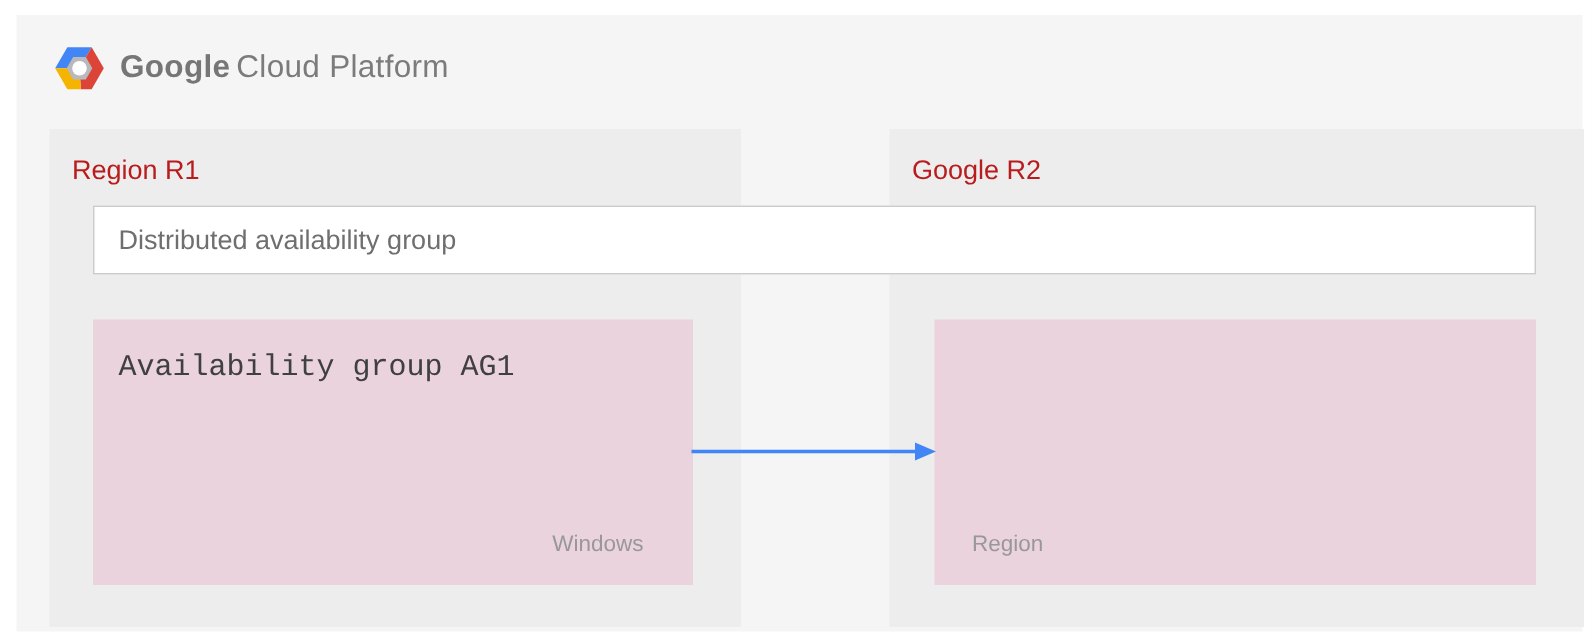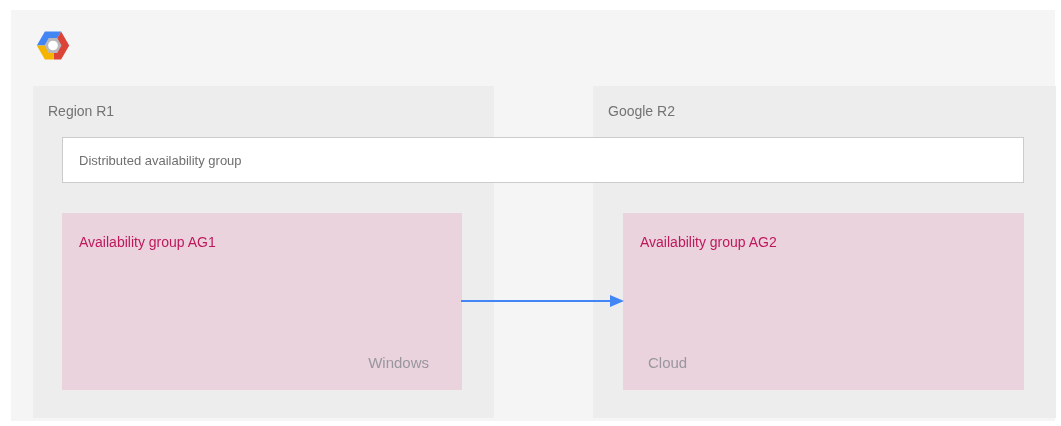--- a/index.html
+++ b/index.html
@@ -24,37 +24,37 @@
   }
   .brand .g { font-weight: 700; margin-right: 4px; }
   .brand .rest { font-weight: 400; color: #7b7b7b; }
 
   .region {
     position: absolute; top: 76px; height: 332px; background: #ededee;
   }
   .region.r1 { left: 22px; width: 461px; }
   .region.r2 { left: 582px; width: 463px; }
   .region-label {
-    position: absolute; left: 15px; top: 17px; font-size: 14px; color: #737373;
+    position: absolute; left: 15px; top: 17px; font-size: 18px; color: #b91c1c;
   }
 
   .dist-box {
     position: absolute; left: 51px; top: 127px; width: 962px; height: 46px;
     background: #ffffff; border: 1px solid #cccccc;
     display: flex; align-items: center; z-index: 3;
   }
-  .dist-box .dist-label { margin-left: 16px; font-size: 13px; color: #6f6f6f; }
+  .dist-box .dist-label { margin-left: 16px; font-size: 18px; color: #6f6f6f; }
 
   .ag-box {
     position: absolute; top: 203px; height: 177px; background: #ebd3dd; z-index: 2;
   }
   .ag-box.ag1 { left: 51px; width: 400px; }
   .ag-box.ag2 { left: 612px; width: 401px; }
   .ag-label {
-    position: absolute; left: 17px; top: 21px; font-size: 14px; color: #be185d;
+    position: absolute; left: 17px; top: 21px; font-size: 20px; color: #404040; font-family: Liberation Mono, monospace;
   }
   .os-label {
     position: absolute; bottom: 19px; font-size: 15px; color: #98979c;
   }
   .ag1 .os-label { right: 33px; text-align: right; }
   .ag2 .os-label { left: 25px; }
 
   .arrow-svg { position: absolute; left: 449px; top: 283px; z-index: 4; }
 </style>
 </head>
@@ -66,42 +66,44 @@
     <div class="header">
       <svg class="logo" viewBox="0 0 40 40" aria-hidden="true">
 
         <polygon points="20,20 2,20 11,4.5 29,4.5" fill="#4285f4"></polygon>
         <polygon points="20,20 29,4.5 38,20 29,35.5 21,35.5" fill="#db4437"></polygon>
         <polygon points="20,20 21,35.5 11,35.5 2,20" fill="#f4b400"></polygon>
 
         <polygon points="10.5,20 15.3,11.7 24.7,11.7 29.5,20 24.7,28.3 15.3,28.3" fill="#b9b9bd"></polygon>
         <circle cx="20" cy="20" r="5.4" fill="#ffffff"></circle>
       </svg>
+      <div class="brand">
+        <span class="g">Google</span><span class="rest">Cloud Platform</span>
+      </div>
     </div>
 
     <div class="region r1">
       <div class="region-label">Region R1</div>
     </div>
 
     <div class="region r2">
       <div class="region-label">Google R2</div>
     </div>
 
     <div class="dist-box">
       <div class="dist-label">Distributed availability group</div>
     </div>
 
     <div class="ag-box ag1">
       <div class="ag-label">Availability group AG1</div>
       <div class="os-label">Windows</div>
     </div>
 
     <div class="ag-box ag2">
-      <div class="ag-label">Availability group AG2</div>
-      <div class="os-label">Cloud</div>
+      <div class="os-label">Region</div>
     </div>
 
     <svg class="arrow-svg" width="166" height="16" viewBox="0 0 166 16" aria-hidden="true">
       <line x1="1" y1="8" x2="152" y2="8" stroke-width="2.2" stroke="#4285f4"></line>
       <polygon points="150,2 164,8 150,14" fill="#4285f4"></polygon>
     </svg>
 
   </div>
 </div>
 

